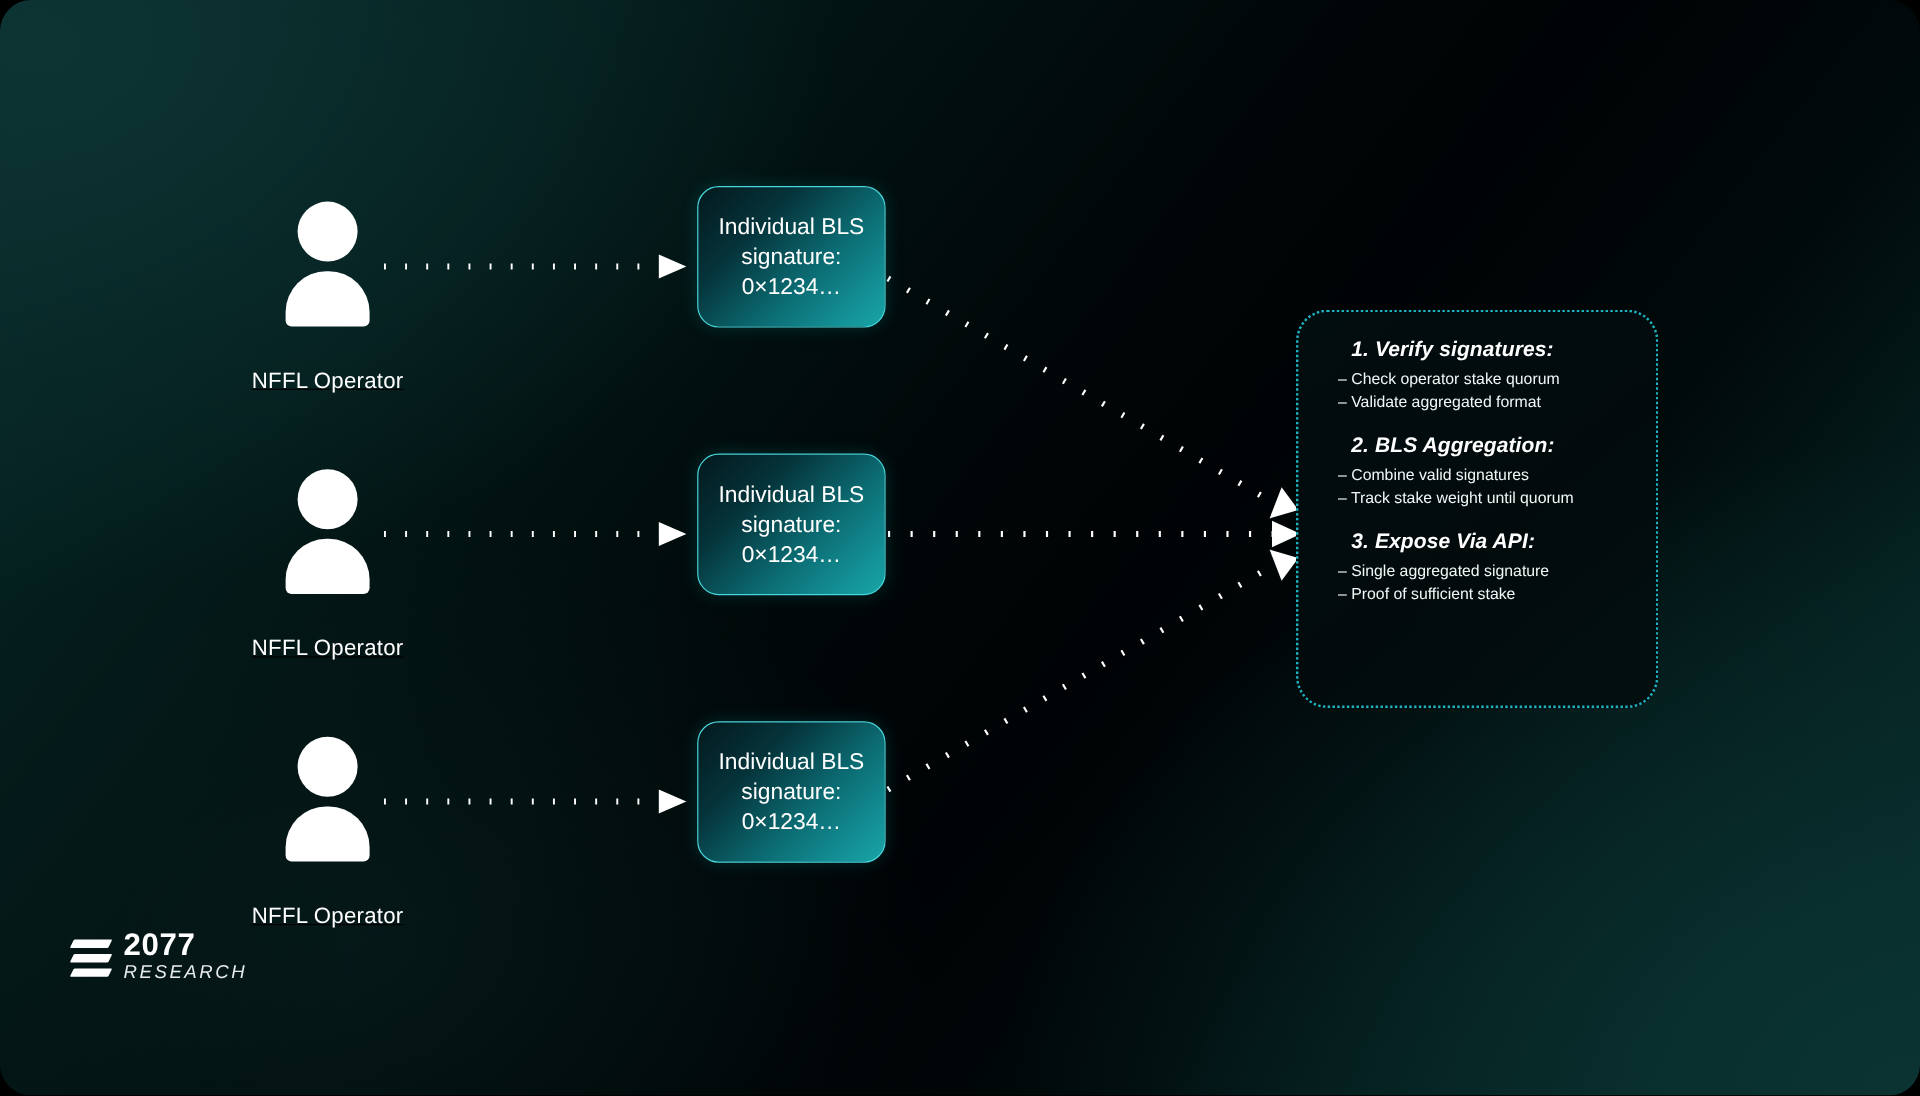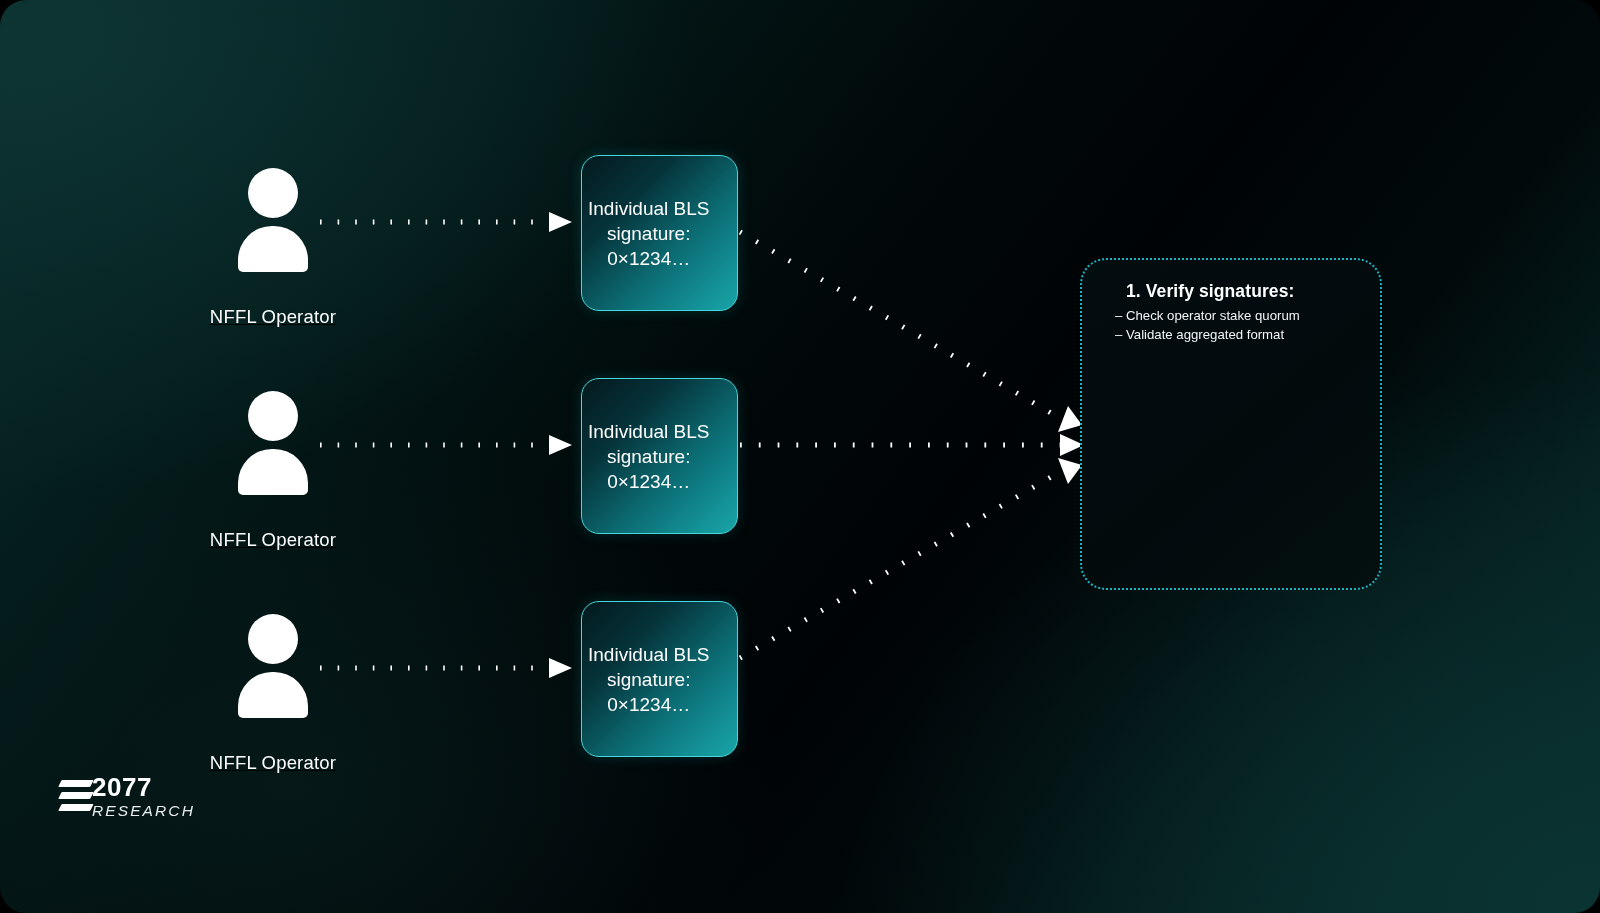--- a/index.html
+++ b/index.html
@@ -65,27 +65,28 @@
     color: #ffffff;
     font-size: 18.5px;
     letter-spacing: 0.2px;
     white-space: nowrap;
   }
 
   
   .sig-box {
     position: absolute;
     width: 157px;
-    height: 156px;
+    height: 118px;
     border-radius: 18px;
     border: 1.6px solid #49d8dd;
     background: linear-gradient(135deg, #03191d 0%, #05333a 30%, #0c6d74 62%, #14959a 88%, #19a4a6 100%);
     box-sizing: border-box;
     display: flex;
     align-items: center;
+    justify-content: center;
     box-shadow: 0 0 14px rgba(20,170,180,0.20);
   }
   .sig-text {
     color: #ffffff;
     font-size: 19px;
     line-height: 25px;
     text-align: center;
     padding: 0 6px;
   }
 
@@ -113,20 +114,21 @@
     margin-top: 17px;
     padding-left: 44px;
   }
   .agg-step.first { margin-top: 21px; }
   .agg-step-head {
     color: #ffffff;
     font-size: 17.5px;
     font-weight: bold;
     margin-bottom: 4px;
     letter-spacing: 0.1px;
+    font-style: italic;
   }
   .agg-bullet {
     color: #f2f6f6;
     font-size: 13.2px;
     line-height: 19px;
     margin-left: -11px;
     white-space: nowrap;
   }
 
   
@@ -138,21 +140,22 @@
     height: 913px;
     pointer-events: none;
   }
 
   
   #logo {
     position: absolute;
     left: 62px;
     top: 774px;
     display: flex;
-    align-items: flex-start;
+    align-items: flex-end;
+    gap: 11px;
   }
   .logo-mark {
     position: relative;
     width: 30px;
     height: 42px;
   }
   .logo-bar {
     position: absolute;
     left: -2px;
     width: 32px;
@@ -254,21 +257,31 @@
   </div>
 
   <div id="aggregator">
 
     <div class="agg-step first">
       <div class="agg-step-head">1. Verify signatures:</div>
       <div class="agg-bullet">– Check operator stake quorum</div>
       <div class="agg-bullet">– Validate aggregated format</div>
     </div>
 
-
+    <div class="agg-step">
+      <div class="agg-step-head">2. BLS Aggregation:</div>
+      <div class="agg-bullet">– Combine valid signatures</div>
+      <div class="agg-bullet">– Track stake weight until quorum</div>
+    </div>
+
+    <div class="agg-step">
+      <div class="agg-step-head">3. Expose Via API:</div>
+      <div class="agg-bullet">– Single aggregated signature</div>
+      <div class="agg-bullet">– Proof of sufficient stake</div>
+    </div>
   </div>
 
   <div id="logo">
     <div class="logo-mark">
       <div class="logo-bar b1"></div>
       <div class="logo-bar b2"></div>
       <div class="logo-bar b3"></div>
     </div>
     <div class="logo-text">
       <div class="logo-top">2077</div>

